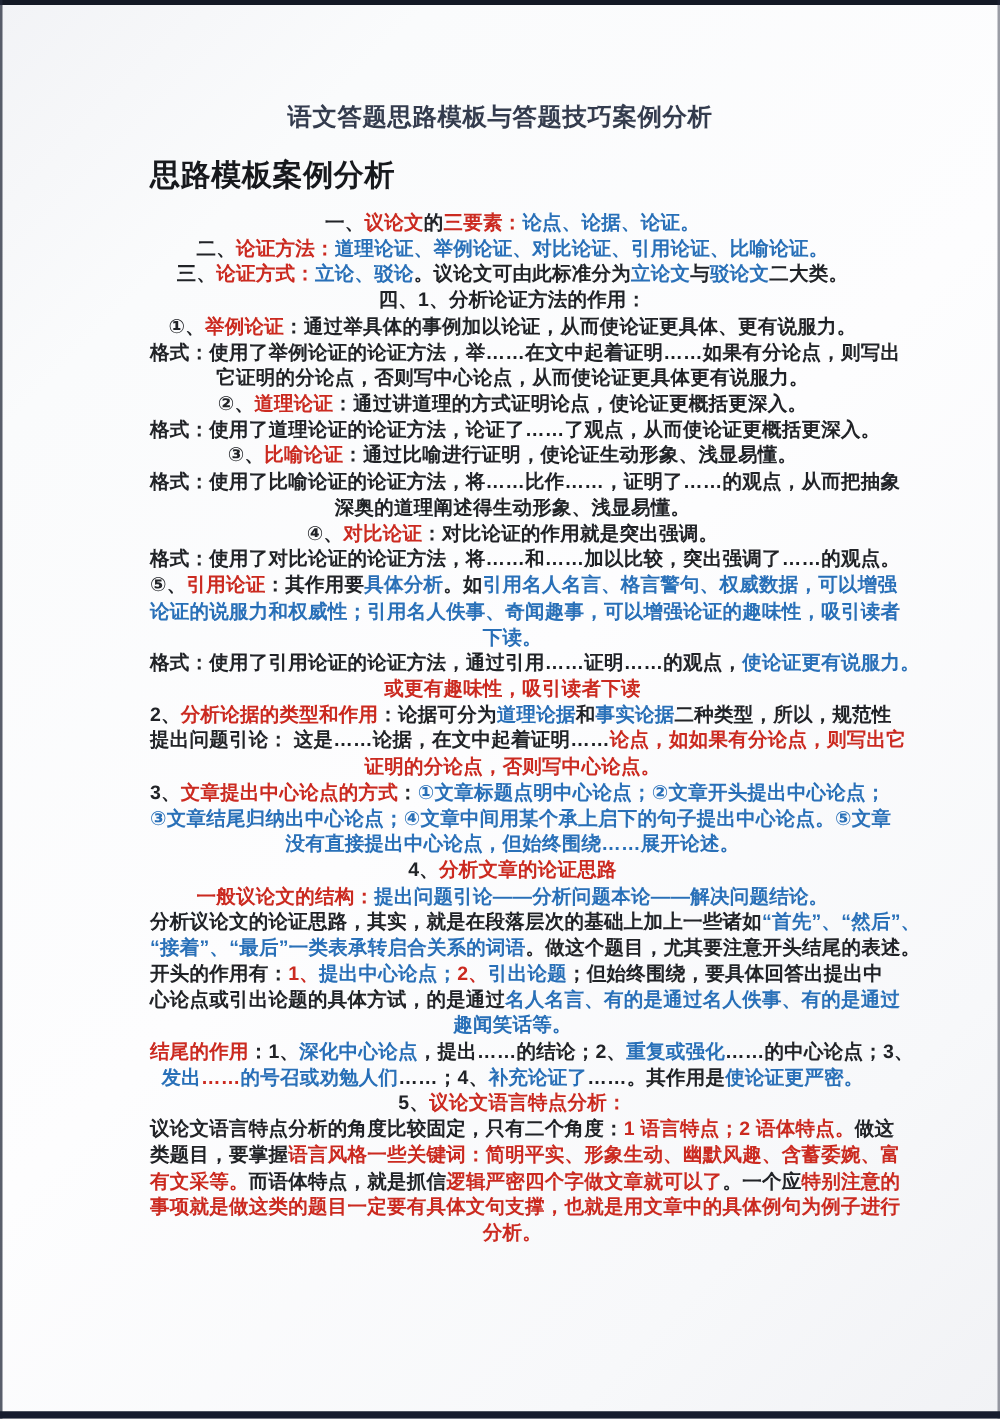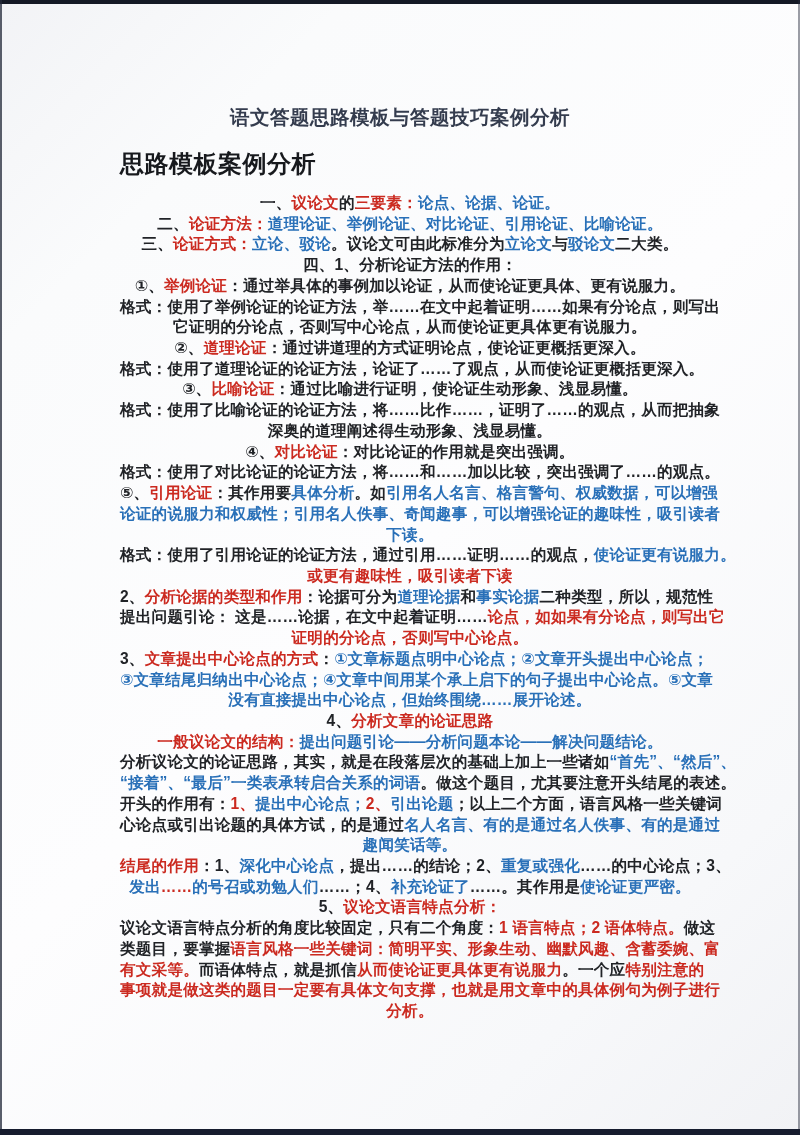--- a/index.html
+++ b/index.html
@@ -10,21 +10,21 @@
   }
   .sheet{
     position:relative;width:800px;height:1135px;overflow:hidden;
     background:linear-gradient(135deg,#f2f3f6 0%,#fafbfc 18%,#fdfdfe 50%,#f7f8fa 82%,#f1f2f5 100%);
   }
   .edge-top{position:absolute;top:0;left:0;width:100%;height:4px;background:#141925;}
   .edge-bottom{position:absolute;bottom:0;left:0;width:100%;height:6px;background:#161c2e;}
   .edge-left{position:absolute;top:0;left:0;width:2px;height:100%;background:rgba(35,41,58,.75);}
   .edge-right{position:absolute;top:0;right:0;width:2px;height:100%;background:rgba(35,41,58,.45);}
   .doc-title{
-    margin:104px 110px 0 110px;
+    margin:80px 110px 0 110px;
     text-align:center;
     font-size:19.5px;font-weight:700;letter-spacing:.5px;
     color:var(--title,#343c4e);
   }
   .section-heading{
     margin:17px 0 0 120px;
     font-size:24px;font-weight:700;letter-spacing:.5px;
     color:#17191d;
   }
   .doc-body{
@@ -76,27 +76,27 @@
       <div class="line"><span class="c-k">2、</span><span class="c-r">分析论据的类型和作用</span><span class="c-k">：论据可分为</span><span class="c-b">道理论据</span><span class="c-k">和</span><span class="c-b">事实论据</span><span class="c-k">二种类型，所以，规范性</span></div>
       <div class="line"><span class="c-k">提出问题引论： 这是……论据，在文中起着证明……</span><span class="c-r">论点，如如果有分论点，则写出它</span></div>
       <div class="line"><span class="c-r">证明的分论点，否则写中心论点。</span></div>
       <div class="line"><span class="c-k">3、</span><span class="c-r">文章提出中心论点的方式</span><span class="c-k">：</span><span class="c-b">①文章标题点明中心论点；②文章开头提出中心论点；</span></div>
       <div class="line"><span class="c-b">③文章结尾归纳出中心论点；④文章中间用某个承上启下的句子提出中心论点。⑤文章</span></div>
       <div class="line"><span class="c-b">没有直接提出中心论点，但始终围绕……展开论述。</span></div>
       <div class="line"><span class="c-k">4、</span><span class="c-r">分析文章的论证思路</span></div>
       <div class="line"><span class="c-r">一般议论文的结构：</span><span class="c-b">提出问题引论——分析问题本论——解决问题结论。</span></div>
       <div class="line"><span class="c-k">分析议论文的论证思路，其实，就是在段落层次的基础上加上一些诸如</span><span class="c-b">“首先”、“然后”、</span></div>
       <div class="line"><span class="c-b">“接着”、“最后”一类表承转启合关系的词语</span><span class="c-k">。做这个题目，尤其要注意开头结尾的表述。</span></div>
-      <div class="line"><span class="c-k">开头的作用有：</span><span class="c-r">1、</span><span class="c-b">提出中心论点；</span><span class="c-r">2、</span><span class="c-b">引出论题</span><span class="c-k">；以上二个方面，语言风格一些关键词</span></div>
+      <div class="line"><span class="c-k">开头的作用有：</span><span class="c-r">1、</span><span class="c-b">提出中心论点；</span><span class="c-r">2、</span><span class="c-b">引出论题</span><span class="c-k">；但始终围绕，要具体回答出提出中</span></div>
       <div class="line"><span class="c-k">心论点或引出论题的具体方试，的是通过</span><span class="c-b">名人名言、有的是通过名人佚事、有的是通过</span></div>
       <div class="line"><span class="c-b">趣闻笑话等。</span></div>
       <div class="line"><span class="c-r">结尾的作用</span><span class="c-k">：1、</span><span class="c-b">深化中心论点</span><span class="c-k">，提出……的结论；2、</span><span class="c-b">重复或强化</span><span class="c-k">……的中心论点；3、</span></div>
       <div class="line"><span class="c-b">发出</span><span class="c-r">……</span><span class="c-b">的号召或劝勉人们</span><span class="c-k">……；4、</span><span class="c-b">补充论证了</span><span class="c-k">……。其作用是</span><span class="c-b">使论证更严密。</span></div>
       <div class="line"><span class="c-k">5、</span><span class="c-r">议论文语言特点分析：</span></div>
       <div class="line"><span class="c-k">议论文语言特点分析的角度比较固定，只有二个角度：</span><span class="c-r">1 语言特点；2 语体特点。</span><span class="c-k">做这</span></div>
       <div class="line"><span class="c-k">类题目，要掌握</span><span class="c-r">语言风格一些关键词：简明平实、形象生动、幽默风趣、含蓄委婉、富</span></div>
-      <div class="line"><span class="c-r">有文采等。</span><span class="c-k">而语体特点，就是抓信</span><span class="c-r">从而使论证更具体更有说服力</span><span class="c-k">。一个应</span><span class="c-r">特别注意的</span></div>
+      <div class="line"><span class="c-r">有文采等。</span><span class="c-k">而语体特点，就是抓信</span><span class="c-r">逻辑严密四个字做文章就可以了</span><span class="c-k">。一个应</span><span class="c-r">特别注意的</span></div>
       <div class="line"><span class="c-r">事项就是做这类的题目一定要有具体文句支撑，也就是用文章中的具体例句为例子进行</span></div>
       <div class="line"><span class="c-r">分析。</span></div>
     </div>
 
   <div class="edge-bottom"></div>
 </div>
 
 </body></html>

